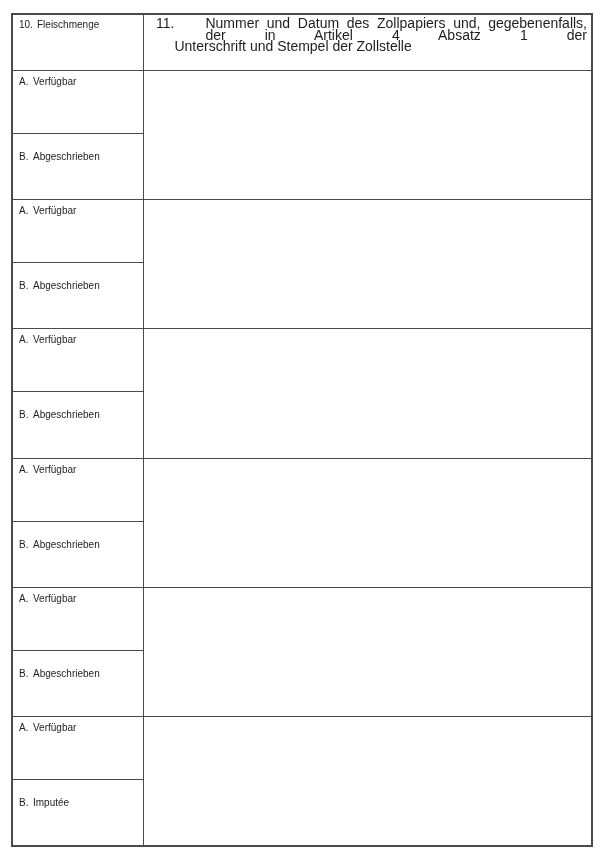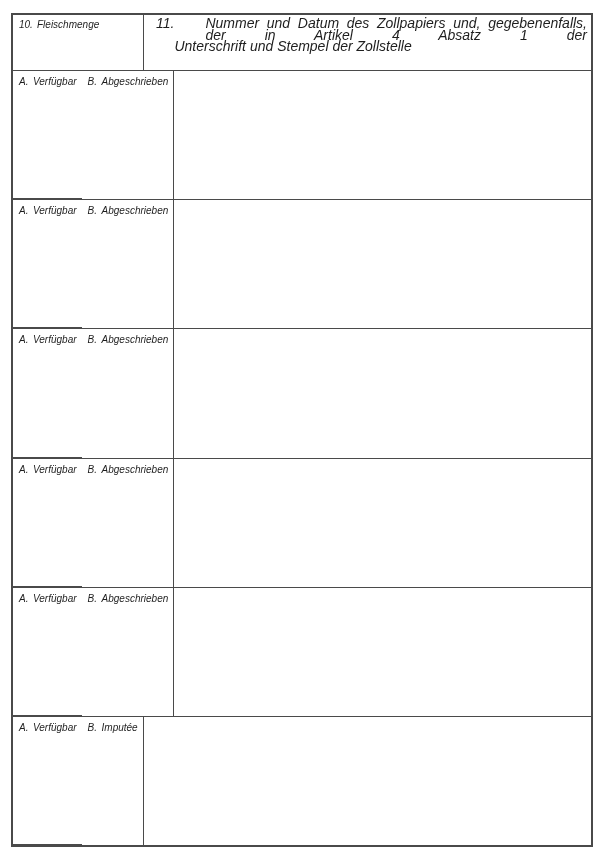--- a/index.html
+++ b/index.html
@@ -12,21 +12,20 @@
   body{
     width:604px; height:858px;
     font-family:"Liberation Sans","DejaVu Sans",sans-serif;
     color:var(--text);
     overflow:hidden;
   }
   .sheet{
     position:relative;
     width:604px; height:858px;
     background:var(--bg);
-    font-style:italic;
   }
   .form-table{
     position:absolute;
     left:11px; top:13px;
     width:582px; height:834px;
     border:2px solid var(--line);
     display:flex; flex-direction:column;
     background:var(--bg);
   }
   .row{ display:flex; }
@@ -35,21 +34,21 @@
     flex:0 0 131px;
     border-right:1px solid var(--line);
   }
   .col-right{ flex:1 1 auto; }
   .block{
     flex:1 1 0;
     border-top:1px solid var(--line);
     display:flex;
   }
   .block .col-left{
-    display:flex; flex-direction:row;
+    display:flex; flex-direction:column;gap:12px;
   }
   .sub-a{
     flex:0 0 63px;
     border-bottom:1px solid var(--line);
   }
   .sub-b{ flex:1 1 auto; }
   .cell-label{
     padding:5px 5px 0 6px;
     font-size:10px;
     line-height:12px;

